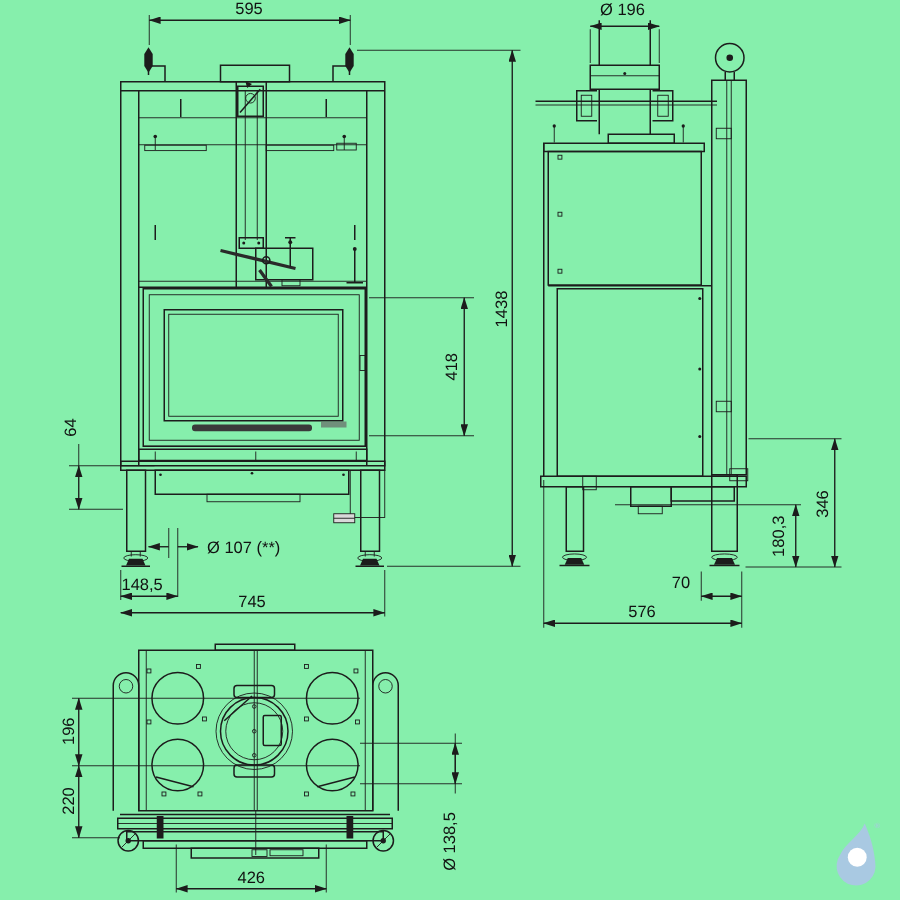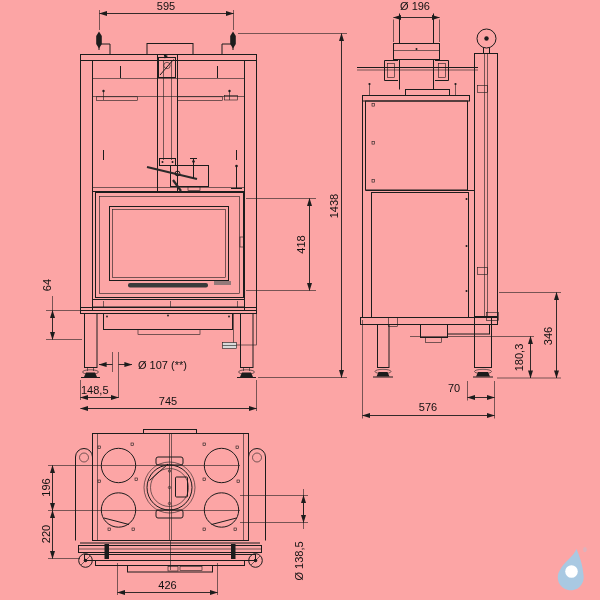--- a/index.html
+++ b/index.html
@@ -1,16 +1,16 @@
 <!DOCTYPE html>
 <html><head>
 <meta charset="utf-8">
 <style>
   html,body{margin:0;padding:0;background:#ffffff;}
-  .stage{width:600px;height:600px;position:relative;background:#fca5a5;overflow:hidden;}
+  .stage{width:600px;height:600px;position:relative;background:#86efac;overflow:hidden;}
   svg{display:block;}
   .ln{fill:none;stroke:#1c1c1c;stroke-width:1;}
   .tn{fill:none;stroke:#1c1c1c;stroke-width:0.6;}
   .tk{fill:none;stroke:#2a2a2a;stroke-width:2.2;}
   .dim{fill:none;stroke:#1c1c1c;stroke-width:0.9;}
   .blk{fill:#1c1c1c;stroke:none;}
   .gry{fill:#d9d9d9;stroke:#1c1c1c;stroke-width:0.6;}
   text.d{font-family:"Liberation Sans", sans-serif;font-size:11px;fill:#111;}
 </style>
 </head>

